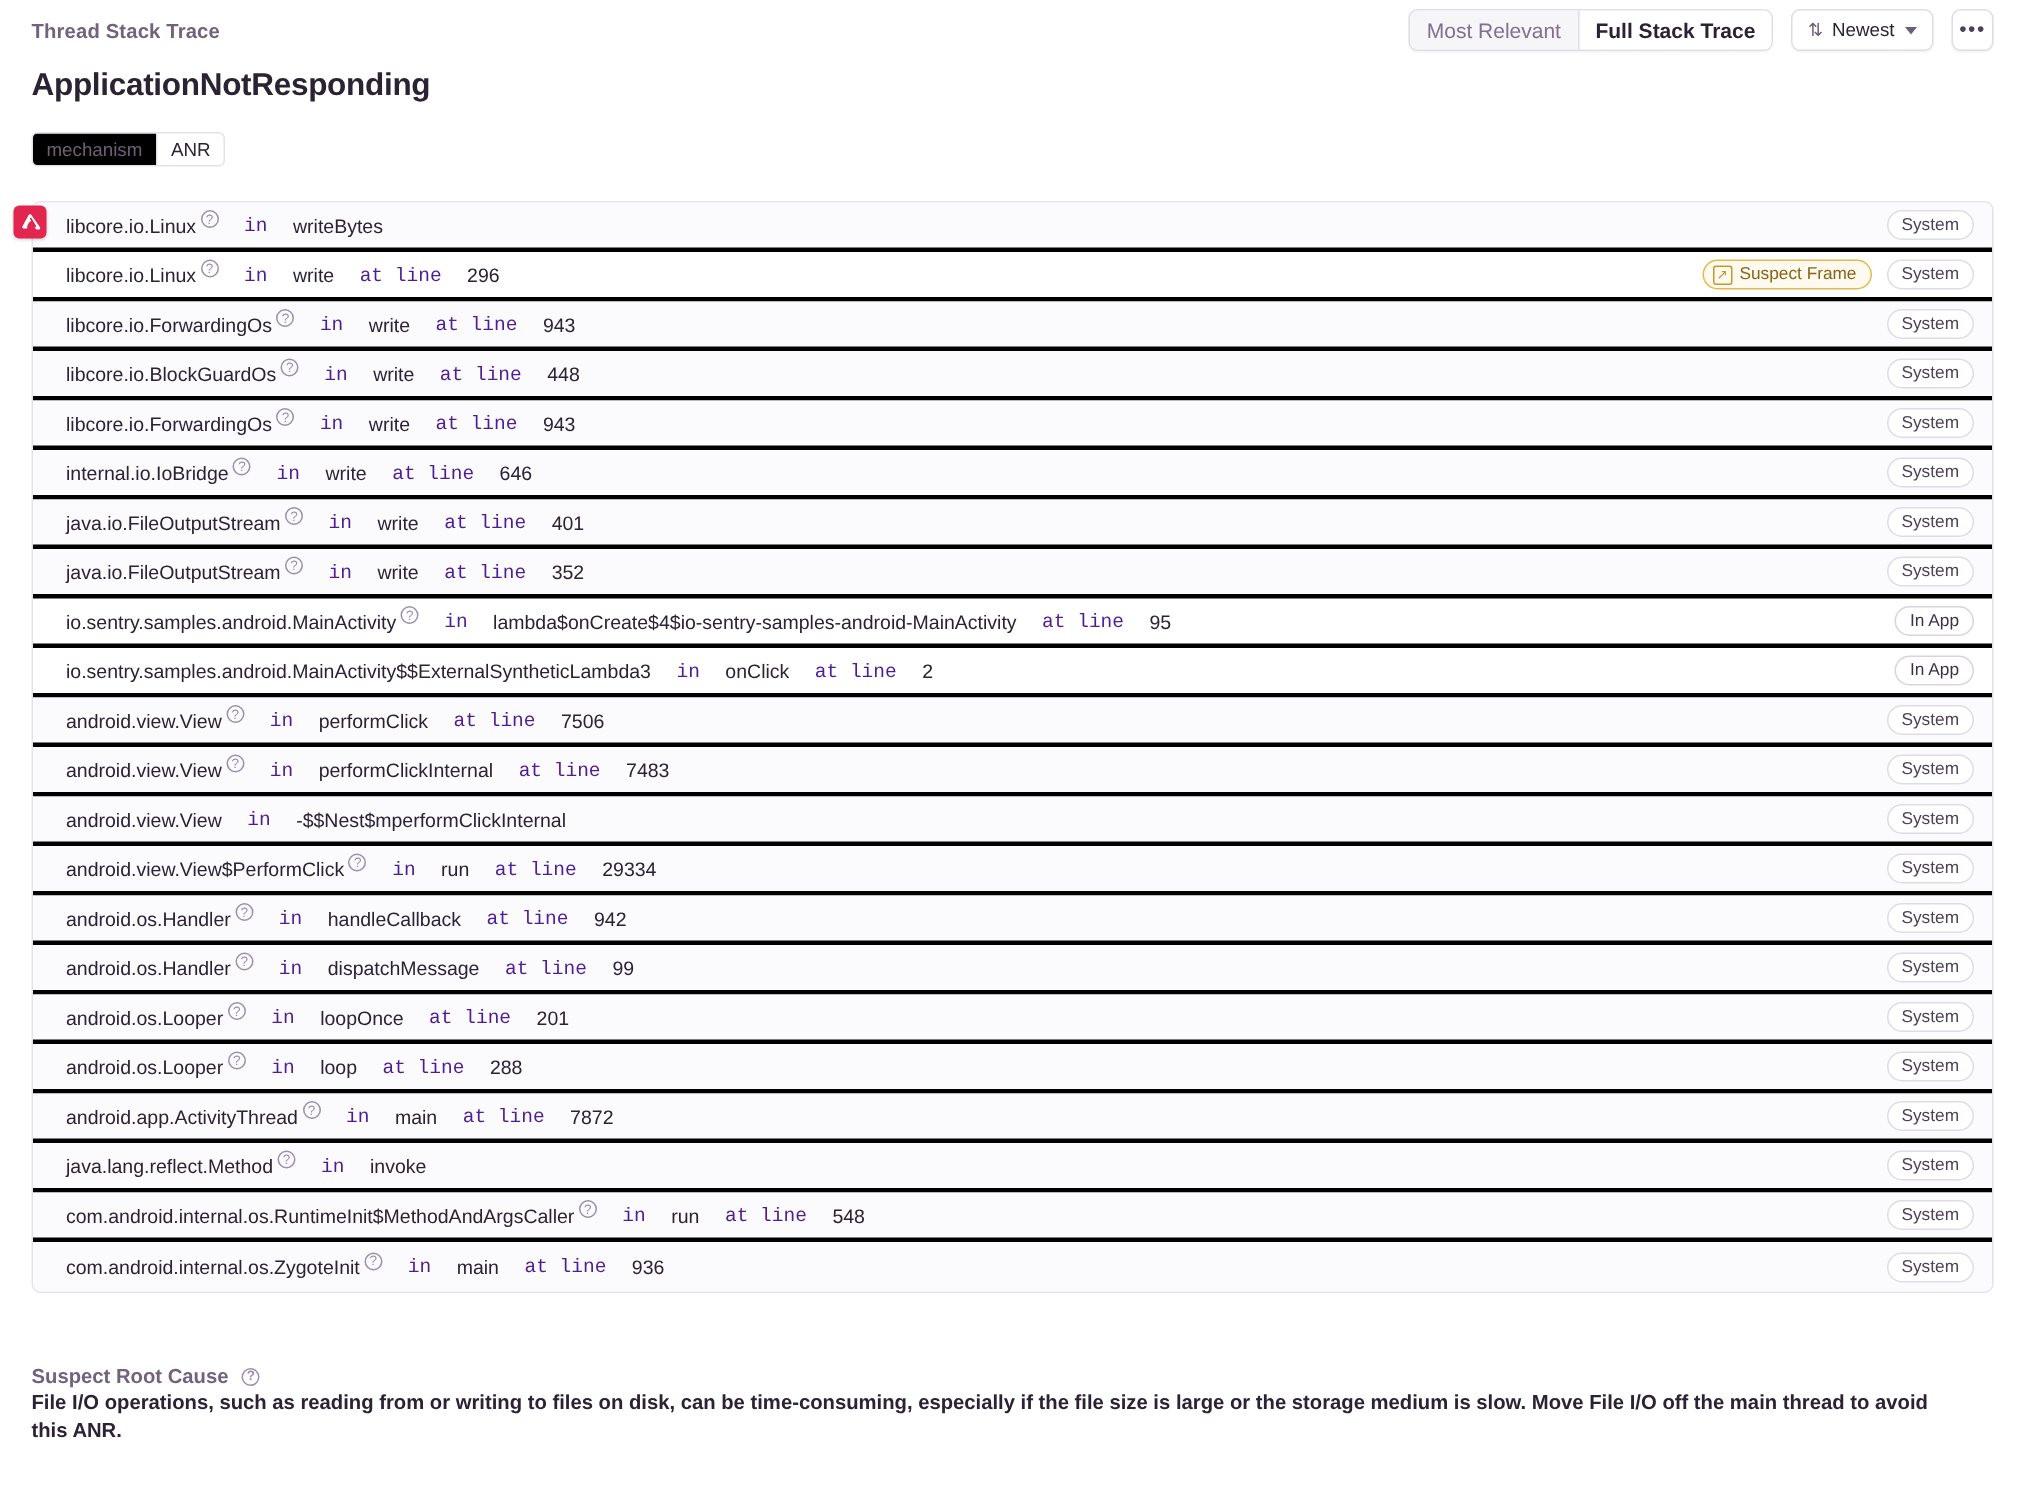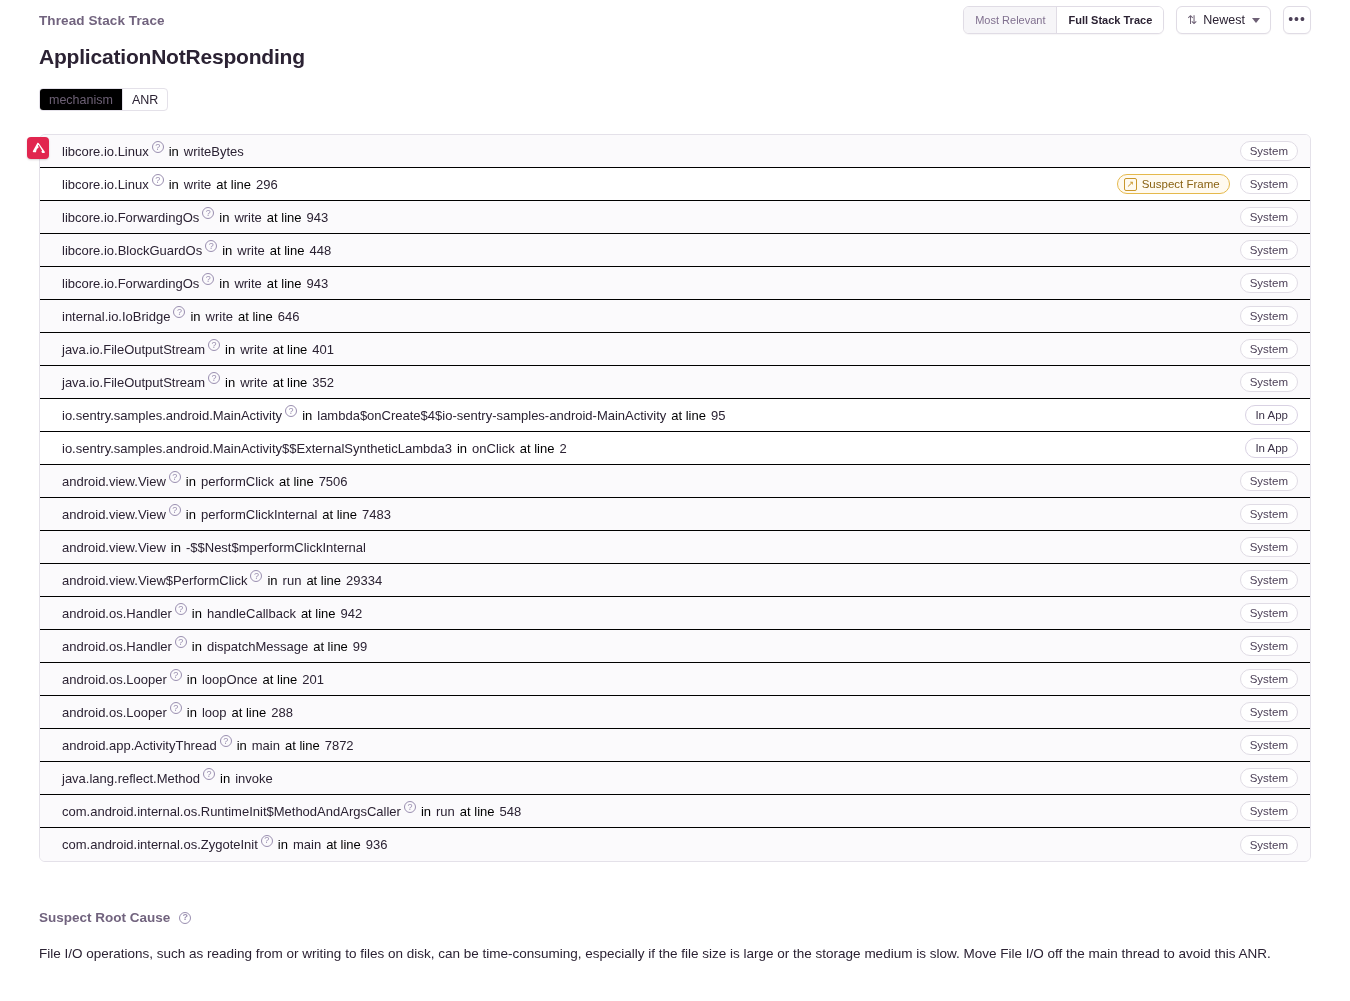--- a/index.html
+++ b/index.html
@@ -4,39 +4,39 @@
 <style>
   * { box-sizing: border-box; }
   html, body {
     margin: 0; padding: 0;
     width: 1350px; height: 1001px;
     background: #ffffff;
     font-family: "Liberation Sans", sans-serif;
     color: #2b2233;
     overflow: hidden;
   }
-  .page { position: relative; width: 1350px; height: 1001px; padding: 0 39px; }
+  .page { position: relative; width: 1350px; height: 1001px; padding: 0 21px; }
 
   
   .header-row {
     display: flex; align-items: center; justify-content: space-between;
     height: 36px; padding-top: 4px;
   }
   .section-title {
     font-size: 13.5px; font-weight: bold; color: #71637e; letter-spacing: 0.1px;
   }
   .header-controls { display: flex; align-items: center; gap: 12px; }
   .seg-group {
     display: flex; border: 1px solid #e0dce5; border-radius: 6px; overflow: hidden;
     background: #ffffff; box-shadow: 0 1px 1px rgba(43,34,51,0.04);
     height: 28px;
   }
   .seg-btn {
     display: flex; align-items: center; padding: 0 11px;
-    font-size: 11px; color: #4d4158; background: #ffffff;
+    font-size: 14px; color: #4d4158; background: #ffffff;
     border: none; cursor: pointer; white-space: nowrap;
   }
   .seg-btn + .seg-btn { border-left: 1px solid #e0dce5; }
   .seg-btn.inactive { color: #80708f; background: #f6f5f8; }
   .seg-btn.active { font-weight: bold; color: #2b2233; background: #ffffff; }
 
   .sort-btn {
     display: flex; align-items: center; gap: 6px; height: 28px; padding: 0 10px;
     border: 1px solid #e0dce5; border-radius: 6px; background: #ffffff;
     font-size: 12.5px; color: #2b2233; cursor: pointer;
@@ -81,29 +81,29 @@
     width: 22px; height: 22px; border-radius: 4px;
     background: #e1264f; display: flex; align-items: center; justify-content: center;
     box-shadow: 0 1px 2px rgba(43,34,51,0.2); z-index: 3;
   }
   .frame-list {
     border: 1px solid #e4e1e9; border-radius: 6px; overflow: hidden; background: #ffffff;
   }
   .frame {
     display: flex; align-items: center; justify-content: space-between;
     height: 33px; padding: 0 12px 0 22px;
-    border-bottom: 1px solid #000000;
+    border-bottom: 3px solid #000000;
     font-size: 13px;
   }
   .frame:last-child { border-bottom: none; }
   .frame.shaded { background: #fbfafc; }
   .frame.suspect { background: #ffffff; }
   .frame-left { display: flex; align-items: center; white-space: nowrap; min-width: 0; }
   .mod { color: #2b2233; }
-  .kw { color: #000000; margin: 0 5px; }
+  .kw { color: #4c1d95; margin: 0 17px; font-family: Liberation Mono, monospace; }
   .fn { color: #2b2233; }
   .ln { color: #2b2233; }
   .q-ico {
     display: inline-flex; align-items: center; justify-content: center;
     width: 12px; height: 12px; border-radius: 50%;
     border: 1px solid #9a8fb0; color: #9a8fb0;
     font-size: 9px; line-height: 1; margin-left: 3px;
     position: relative; top: -4px; cursor: pointer;
   }
   .frame-right { display: flex; align-items: center; gap: 10px; }
@@ -122,22 +122,23 @@
     width: 13px; height: 13px; border: 1px solid #c9972c; border-radius: 2px;
     color: #c9972c; font-size: 9px; line-height: 1;
   }
 
   
   .root-title {
     display: flex; align-items: center; gap: 6px;
     margin-top: 48px; font-size: 13.5px; font-weight: bold; color: #71637e;
   }
   .root-body {
-    margin-top: 19px; font-size: 13.5px; color: #2b2233; line-height: 1.42;
+    font-size: 13.5px; color: #2b2233; line-height: 1.42;
     max-width: 1270px;
+    font-weight: bold;
   }
 </style>
 </head>
 <body>
 
 <div class="page">
 
   <div class="header-row">
     <div class="section-title">Thread Stack Trace</div>
     <div class="header-controls">

